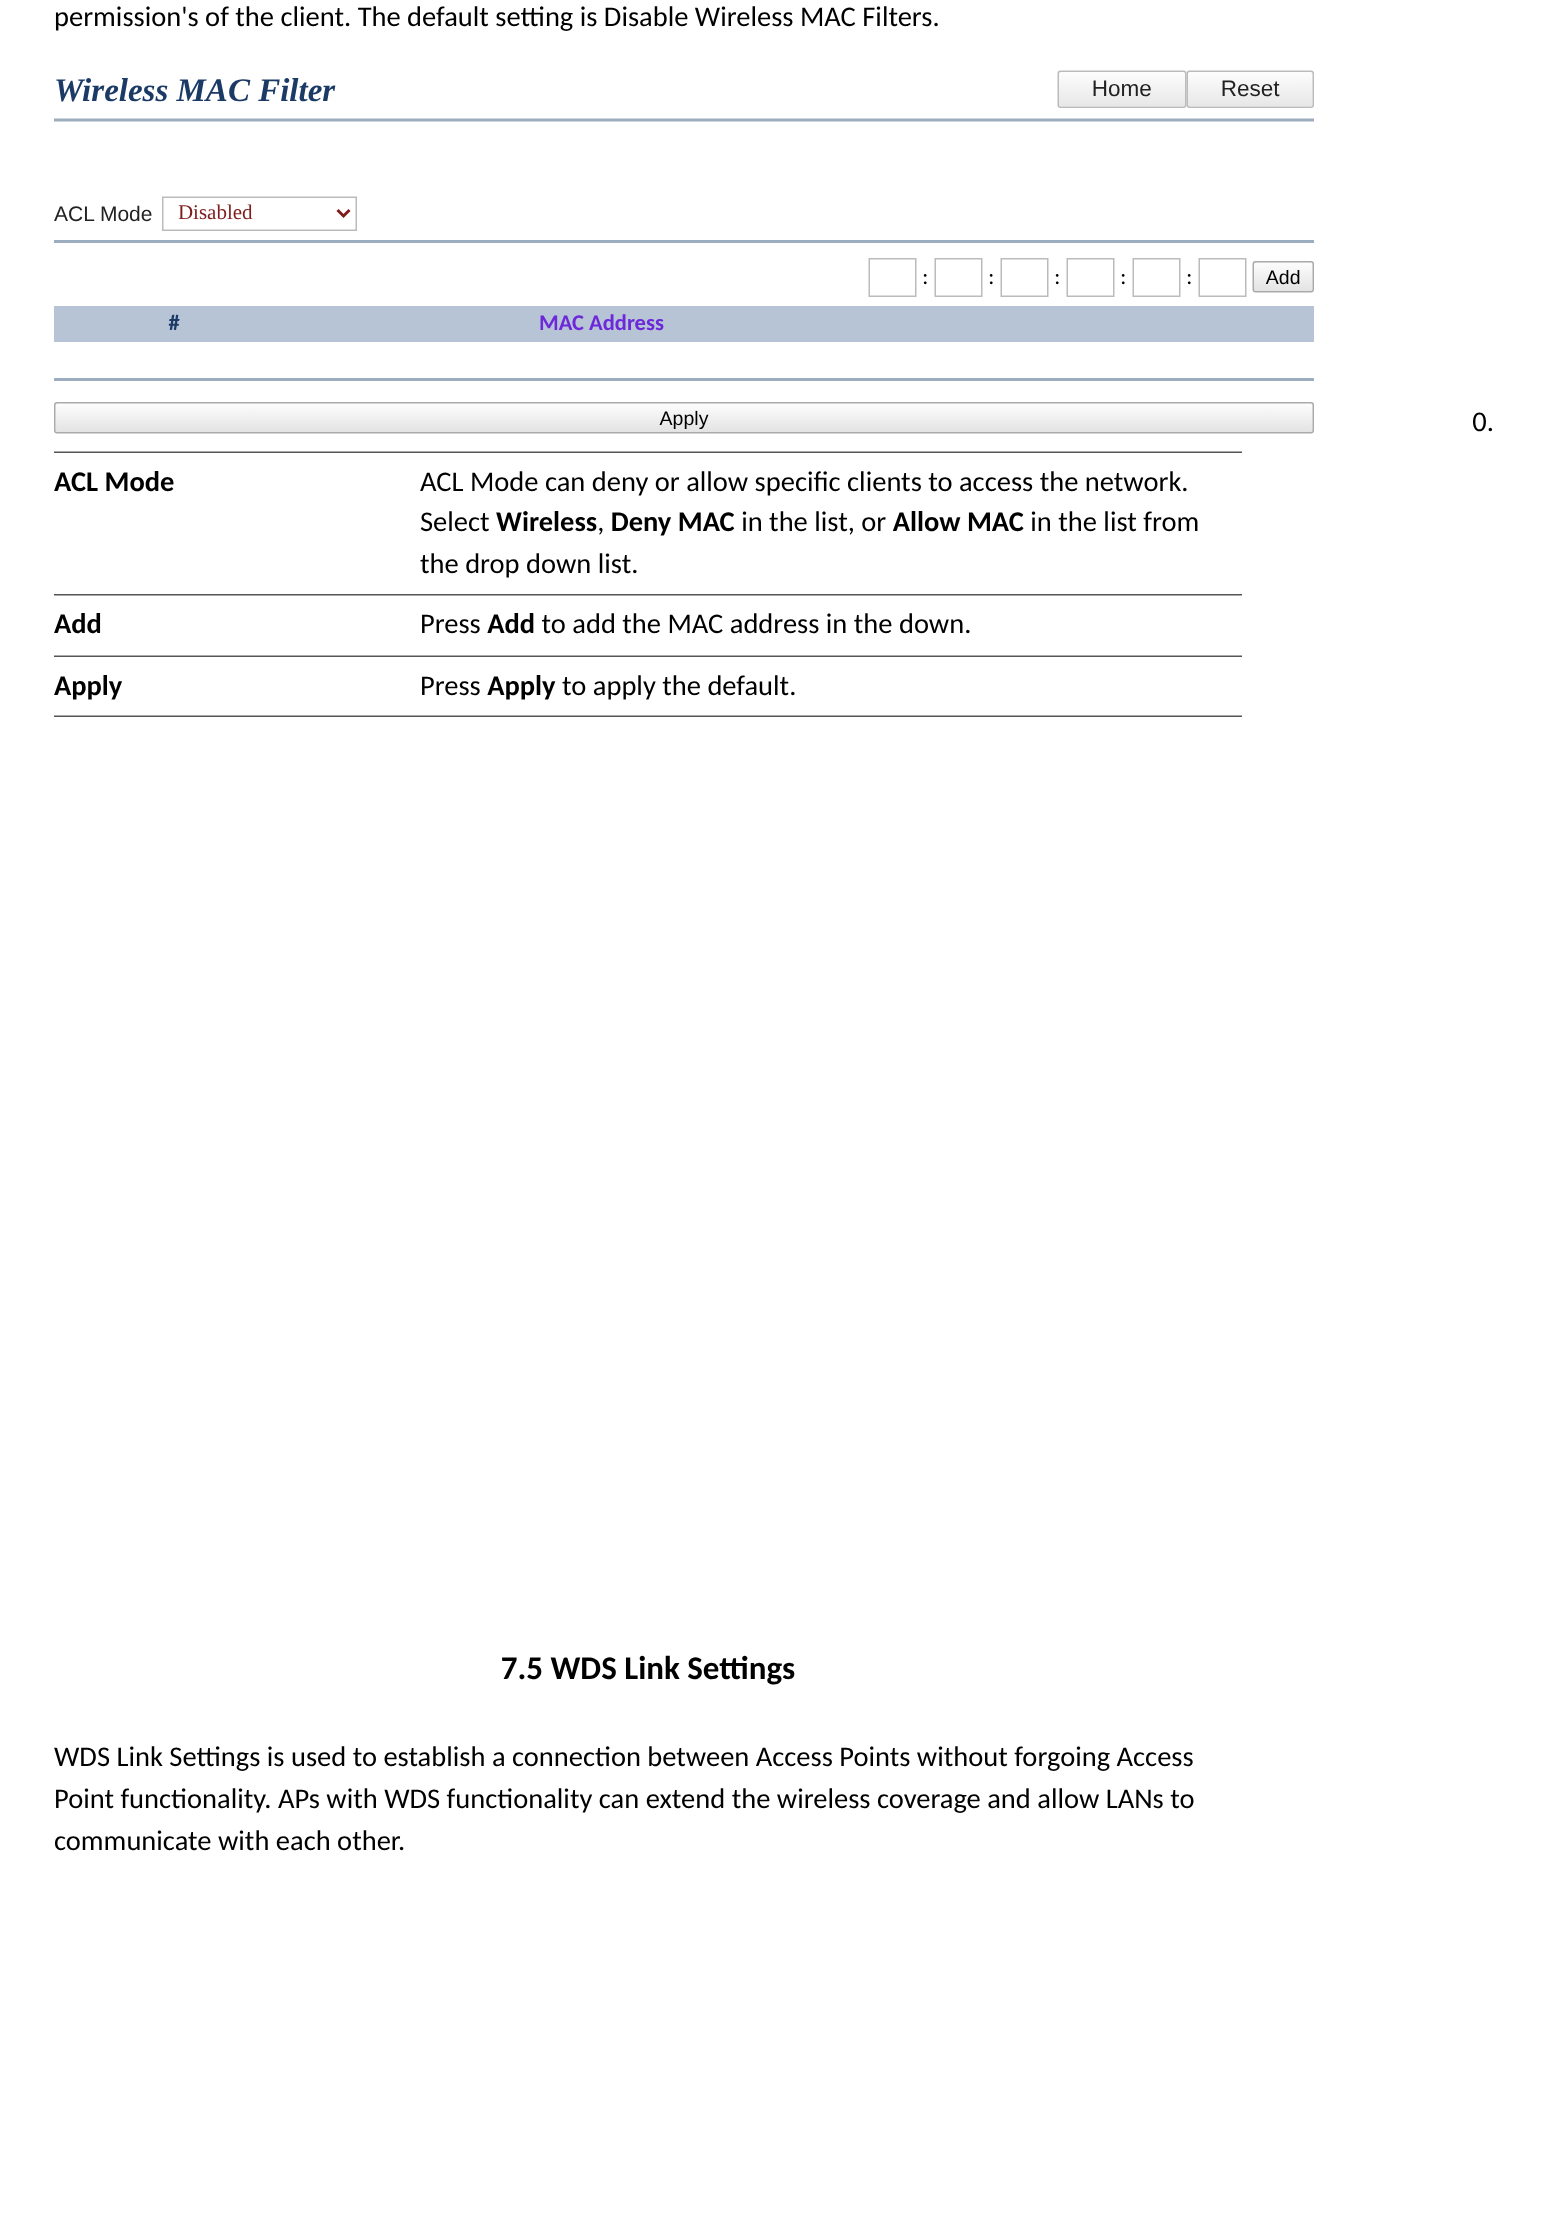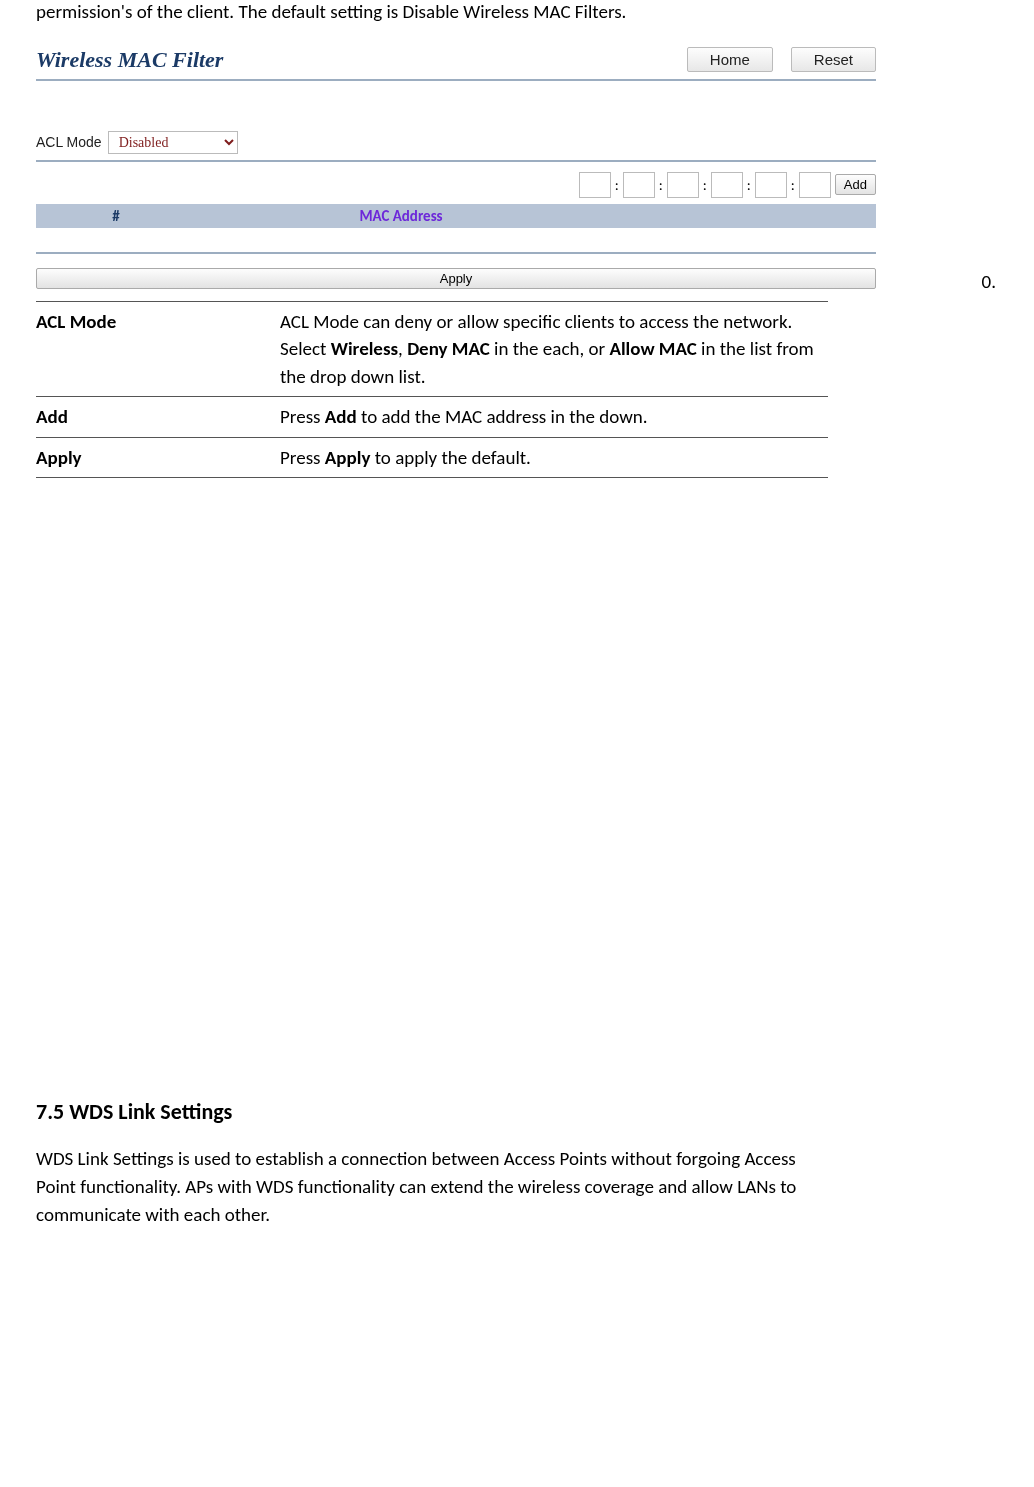--- a/index.html
+++ b/index.html
@@ -39,21 +39,20 @@
   }
   .shot-title {
     font-family: Georgia, "Times New Roman", serif;
     font-weight: bold;
     font-style: italic;
     font-size: 22px;
     color: #1b3a66;
   }
   .top-buttons {
     display: flex;
-    gap: 18px;
     padding-left: 32px;
   }
   .ui-btn {
     border: 1px solid #bbb;
     background: linear-gradient(#fdfdfd, #e7e7e7);
     border-radius: 2px;
     padding: 3px 22px;
     font-size: 15px;
     font-family: Arial, sans-serif;
     color: #222;
@@ -179,21 +178,22 @@
   .dt-key {
     width: 240px;
     font-weight: bold;
   }
   .dt-val b { font-weight: bold; }
   
   .sec-head {
     font-weight: bold;
     font-size: 22px;
     margin-top: 620px;
-    margin-bottom: 20px;
+    margin-bottom: 33px;
+    text-align: center;
   }
   .sec-body {
     line-height: 1.45;
     font-size: 19px;
   }
 </style>
 </head>
 <body>
 
 <div class="page">
@@ -243,21 +243,21 @@
         <div class="apply-btn">Apply</div>
         <span class="zero-mark">0.</span>
       </div>
     </div>
   </div>
 
   <table class="desc-table">
     <tbody id="desc-body">
         <tr>
           <td class="dt-key">ACL Mode</td>
-          <td class="dt-val"><span>ACL Mode can deny or allow specific clients to access the network. Select </span><b>Wireless</b><span>, </span><b>Deny MAC</b><span> in the each, or </span><b>Allow MAC</b><span> in the list from the drop down list.</span></td>
+          <td class="dt-val"><span>ACL Mode can deny or allow specific clients to access the network. Select </span><b>Wireless</b><span>, </span><b>Deny MAC</b><span> in the list, or </span><b>Allow MAC</b><span> in the list from the drop down list.</span></td>
         </tr>
         <tr>
           <td class="dt-key">Add</td>
           <td class="dt-val"><span>Press </span><b>Add</b><span> to add the MAC address in the down.</span></td>
         </tr>
         <tr>
           <td class="dt-key">Apply</td>
           <td class="dt-val"><span>Press </span><b>Apply</b><span> to apply the default.</span></td>
         </tr>
       </tbody>

